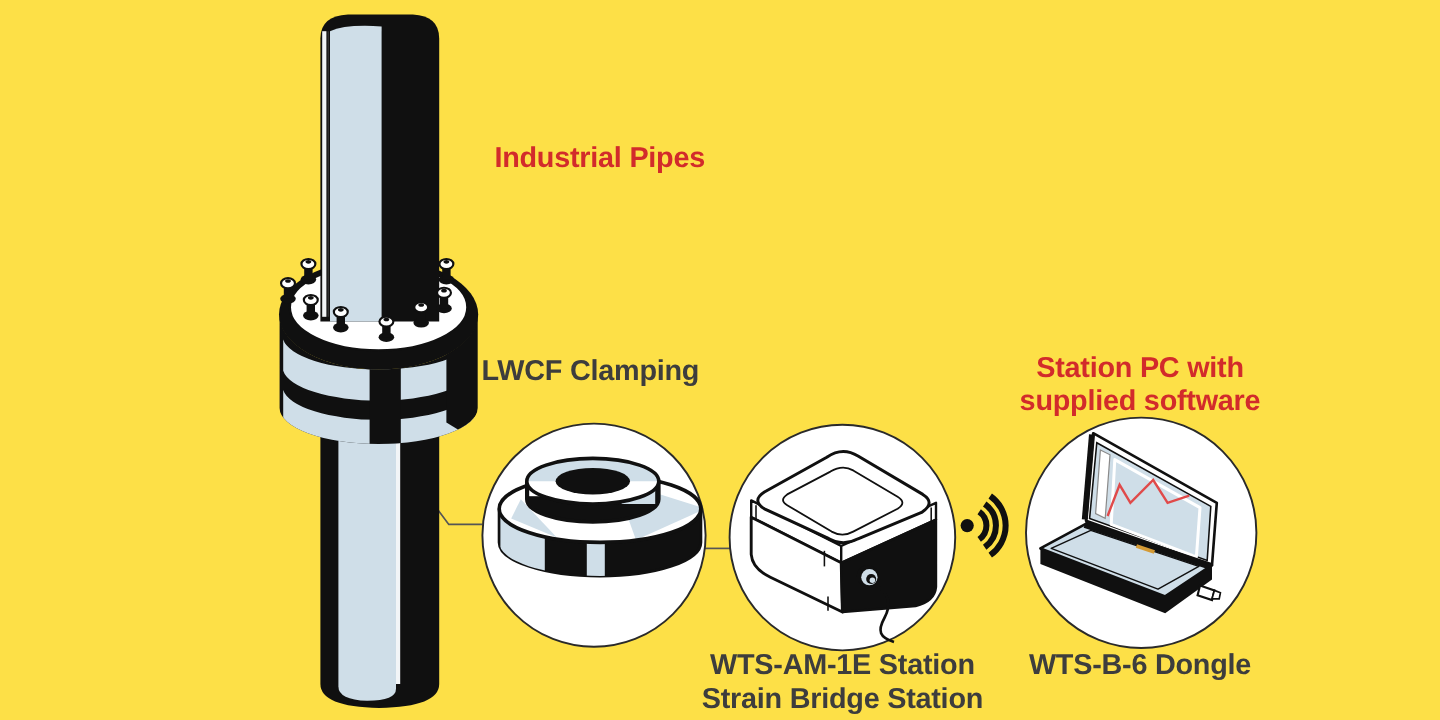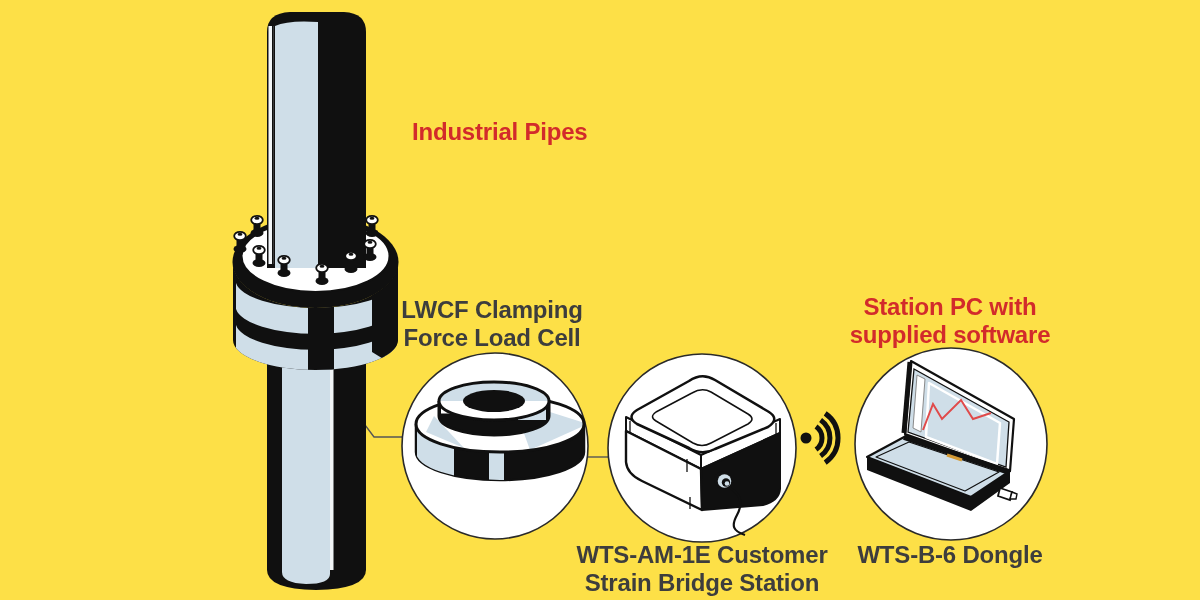--- a/index.html
+++ b/index.html
@@ -209,25 +209,24 @@
     </g>
   </g>
 </svg>
 
 <div id="industrial-pipes" class="label red">
   <span>Industrial Pipes</span>
 </div>
 
 <div id="label-loadcell" class="label">
   <span>LWCF Clamping</span>
-  <span>Force Load Cell</span>
 </div>
 
 <div id="label-module" class="label">
-  <span>WTS-AM-1E Customer</span>
+  <span>WTS-AM-1E Station</span>
   <span>Strain Bridge Station</span>
 </div>
 
 <div id="label-pc" class="label red">
   <span>Station PC with</span>
   <span>supplied software</span>
 </div>
 
 <div id="label-dongle" class="label">
   <span>WTS-B-6 Dongle</span>

